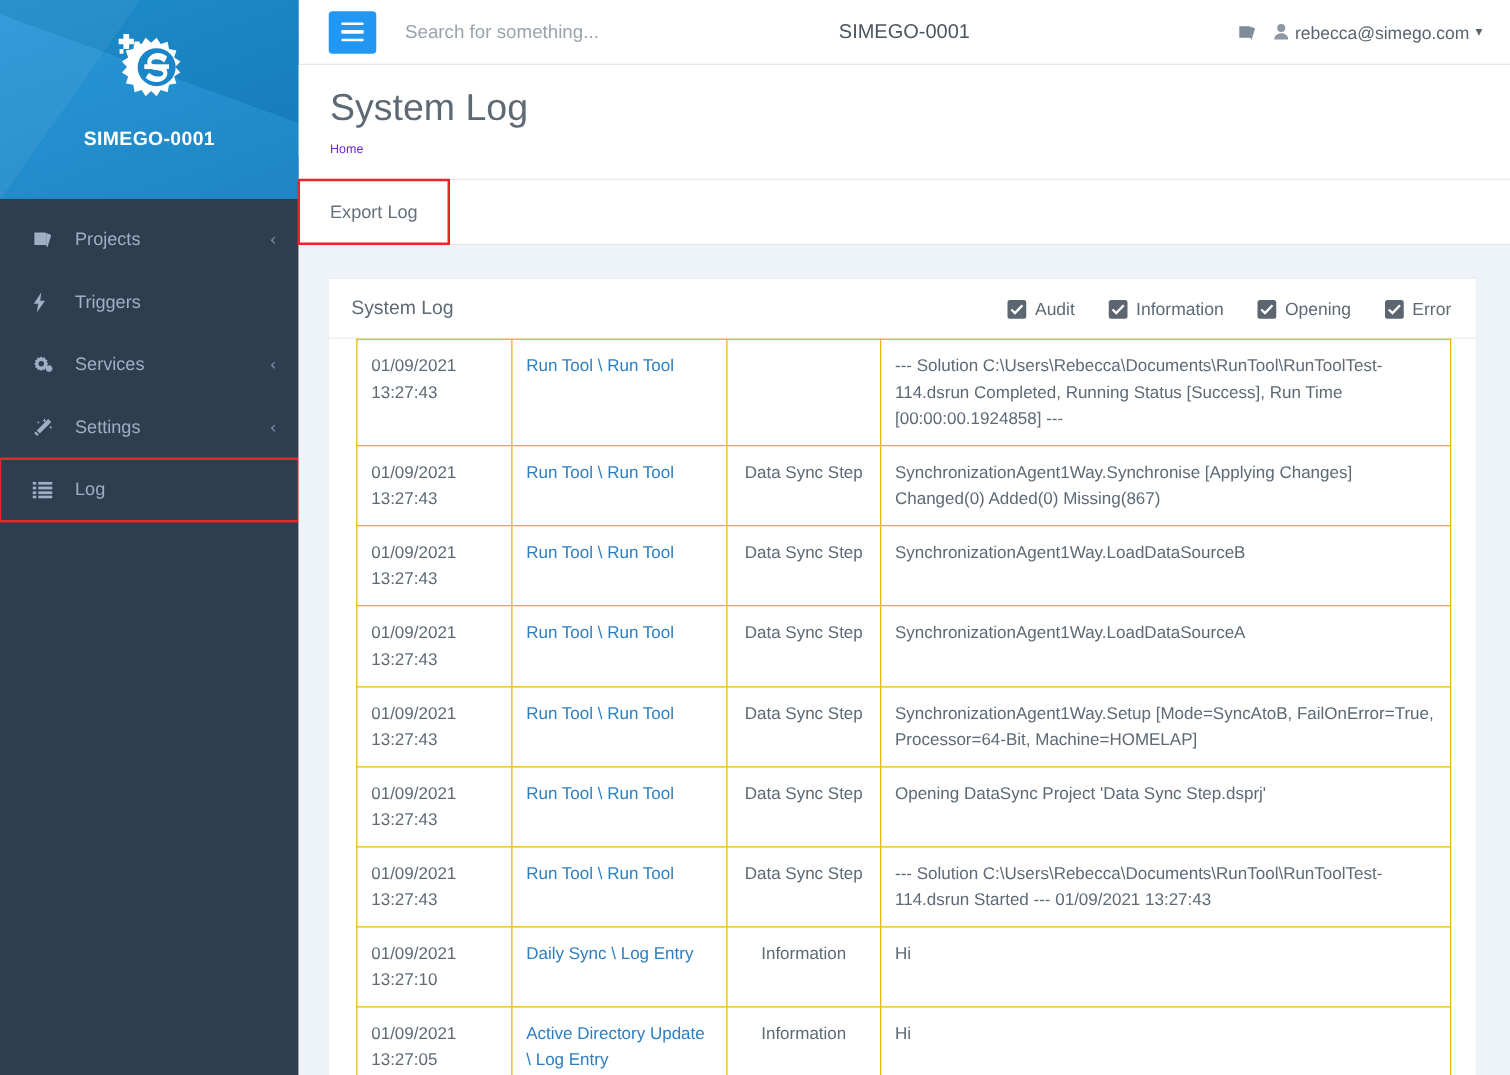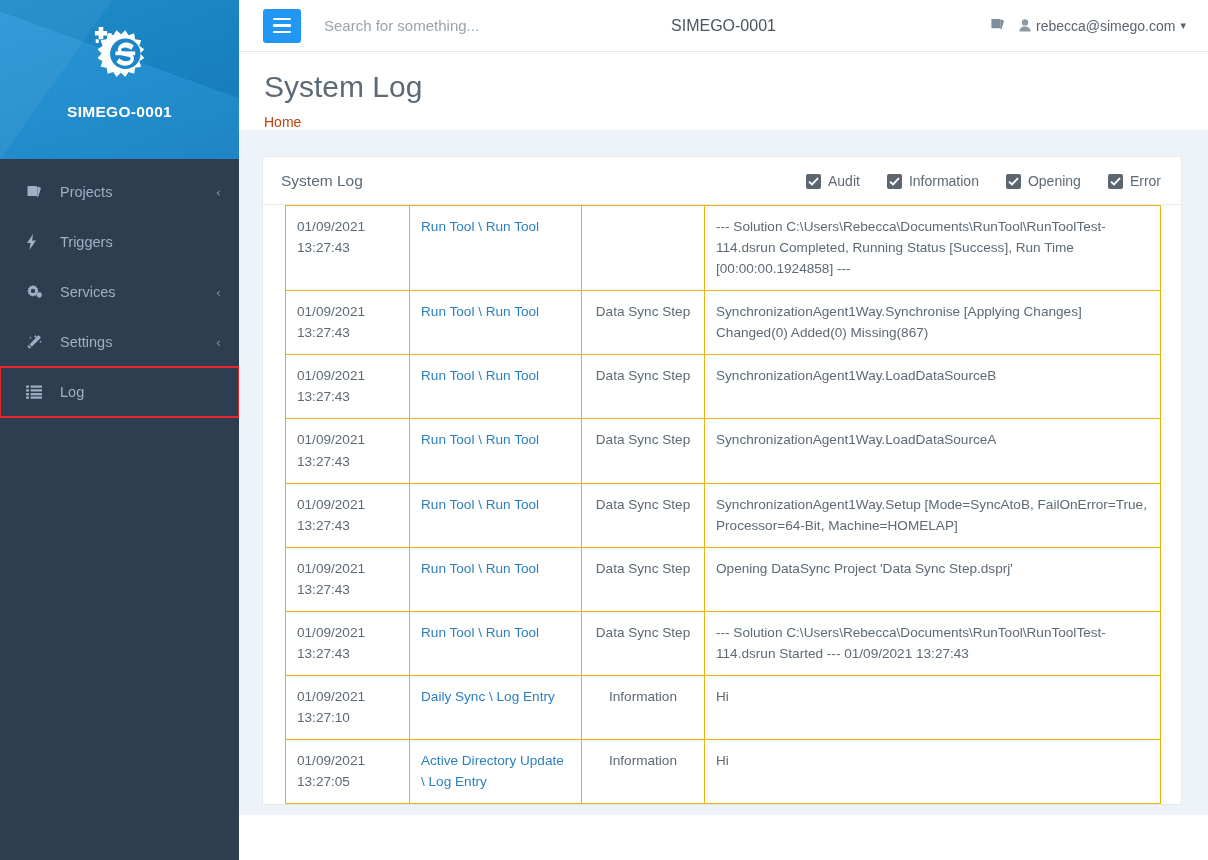--- a/index.html
+++ b/index.html
@@ -97,21 +97,21 @@
   }
   .search-input::placeholder { color: #9aa3ad; }
   .topbar-title {
     position: absolute; left: 0; right: 0;
     text-align: center;
     font-size: 16px; color: #4a5560;
     pointer-events: none;
   }
   .topbar-right {
     position: absolute; right: 22px;
-    display: flex; align-items: flex-start; gap: 14px;
+    display: flex; align-items: flex-end; gap: 14px;
   }
   .docs-icon { color: #7f8c99; display: inline-flex; cursor: pointer; }
   .user-menu {
     display: flex; align-items: center; gap: 5px;
     color: #5a6470; font-size: 14px; cursor: pointer;
   }
   .user-icon { color: #8d98a4; display: inline-flex; }
   .caret-down { font-size: 11px; color: #5a6470; font-family: "DejaVu Sans", sans-serif; }
 
   
@@ -119,21 +119,21 @@
     position: absolute; left: 239px; top: 52px;
     width: 969px; height: 808px;
     background: #ffffff;
   }
   .page-head { padding: 18px 0 0 25px; background: #ffffff; }
   .page-title {
     font-size: 30px; font-weight: normal;
     color: #5d6a76; margin: 0;
     font-family: "Liberation Sans", sans-serif;
   }
-  .breadcrumb { margin-top: 10px; font-size: 14px; color: #c2410c; }
+  .breadcrumb { margin-top: 10px; font-size: 10px; color: #6d28d9; }
 
   
   .tabstrip {
     margin-top: 18px;
     border-top: 1px solid #e4e7eb;
     border-bottom: 1px solid #e4e7eb;
     height: 53px;
     display: flex; align-items: stretch;
     background: #ffffff;
   }
@@ -325,20 +325,23 @@
     </div>
   </div>
 
   <div class="content">
 
     <div class="page-head">
       <h1 class="page-title">System Log</h1>
       <div class="breadcrumb">Home</div>
     </div>
 
+    <div class="tabstrip">
+      <div class="tab highlighted">Export Log</div>
+    </div>
 
     <div class="body-area">
       <div class="card">
 
         <div class="card-head">
           <div class="card-title">System Log</div>
           <div class="filters">
 
             <label class="filter">
               <span class="chk">

